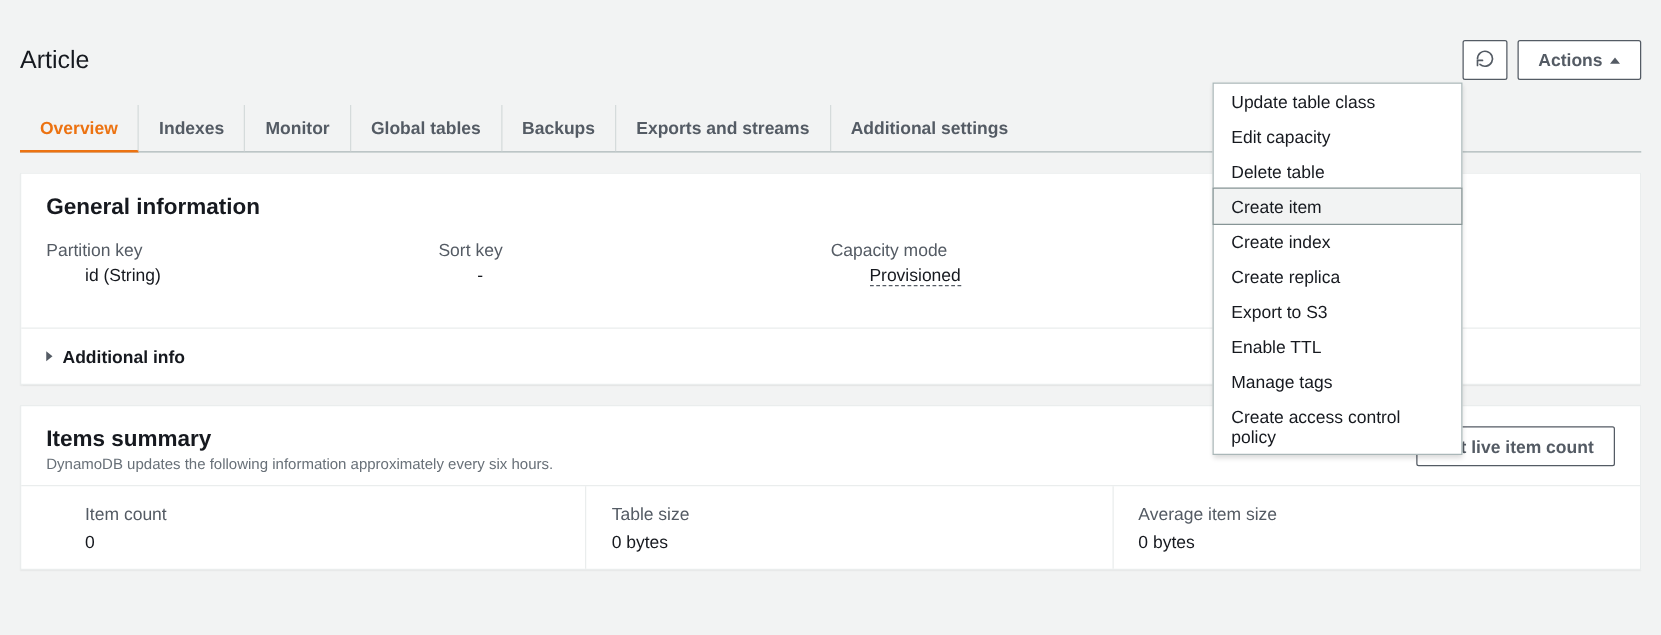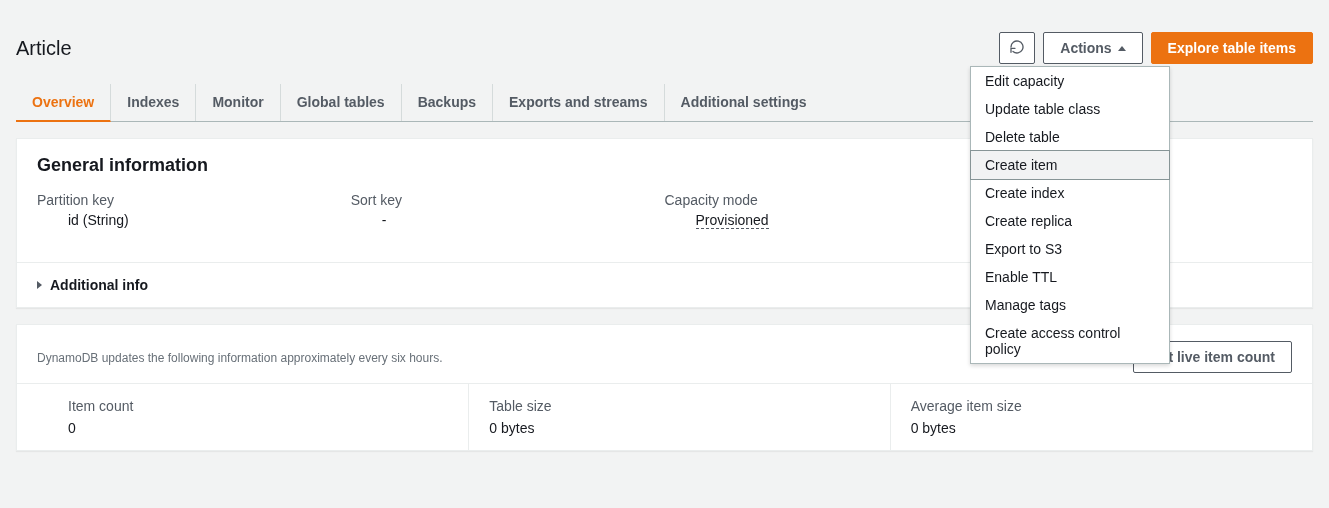--- a/index.html
+++ b/index.html
@@ -39,21 +39,21 @@
     .tab {
       padding: 10px 16px; font-size: 14px; font-weight: 700; color: #545b64; cursor: pointer;
       border-right: 1px solid #d5dbdb;
     }
     .tab:last-child { border-right: none; }
     .tab.active { color: #ec7211; border-bottom: 2px solid #ec7211; margin-bottom: -1px; }
     .panel {
       background: #fff; border: 1px solid #eaeded; margin-top: 16px;
       box-shadow: 0 1px 1px rgba(0,0,0,0.05);
     }
-    .panel-header { padding: 16px 20px 10px 20px; display:flex; align-items:center; justify-content:space-between; }
+    .panel-header { padding: 16px 20px 10px 20px; display:flex; align-items:flex-start; justify-content:space-between; }
     .panel-title { font-size: 18px; font-weight: 700; }
     .panel-subtitle { font-size: 12px; color: #687078; margin-top: 2px; }
     .geninfo-grid {
       display: grid; grid-template-columns: 1fr 1fr 1fr 1fr;
       gap: 0; padding: 6px 20px 18px 20px; border-bottom: 1px solid #eaeded;
     }
     .label { font-size: 14px; color: #545b64; margin-bottom: 4px; }
     .value { font-size: 14px; color: #16191f; margin-left: 31px; }
     .provisioned { border-bottom: 1px dashed #545b64; display: inline-block; }
     .status-row { display: flex; align-items: center; gap: 4px; color: #1d8102; font-size: 14px; }
@@ -93,25 +93,24 @@
           <svg class="refresh-svg" viewBox="0 0 24 24">
               <path d="M3 12a9 9 0 1 1 3 6.7" stroke-linecap="round"></path>
               <path d="M3 20v-6h6" stroke-linecap="round"></path>
             </svg>
         </span>
       </button>
       <button class="btn btn-actions">
         <span>Actions</span>
         <span class="triangle-up"></span>
       </button>
-      <button class="btn btn-primary">Explore table items</button>
 
       <div class="dropdown" id="actions-dropdown">
+          <div class="dropdown-item">Update table class</div>
           <div class="dropdown-item">Edit capacity</div>
-          <div class="dropdown-item">Update table class</div>
           <div class="dropdown-item">Delete table</div>
           <div class="dropdown-item hover">Create item</div>
           <div class="dropdown-item">Create index</div>
           <div class="dropdown-item">Create replica</div>
           <div class="dropdown-item">Export to S3</div>
           <div class="dropdown-item">Enable TTL</div>
           <div class="dropdown-item">Manage tags</div>
           <div class="dropdown-item">Create access control policy</div>
         </div>
     </div>
@@ -166,20 +165,21 @@
     </div>
     <div class="expand-row">
       <span class="expand-caret"></span>
       <span>Additional info</span>
     </div>
   </div>
 
   <div class="panel">
     <div class="panel-header">
       <div>
+        <div class="panel-title">Items summary</div>
         <div class="panel-subtitle">DynamoDB updates the following information approximately every six hours.</div>
       </div>
       <button class="btn">Get live item count</button>
     </div>
     <div class="items-grid">
       <div class="items-cell">
         <div class="items-label">Item count</div>
         <div class="items-value">0</div>
       </div>
       <div class="items-cell">

